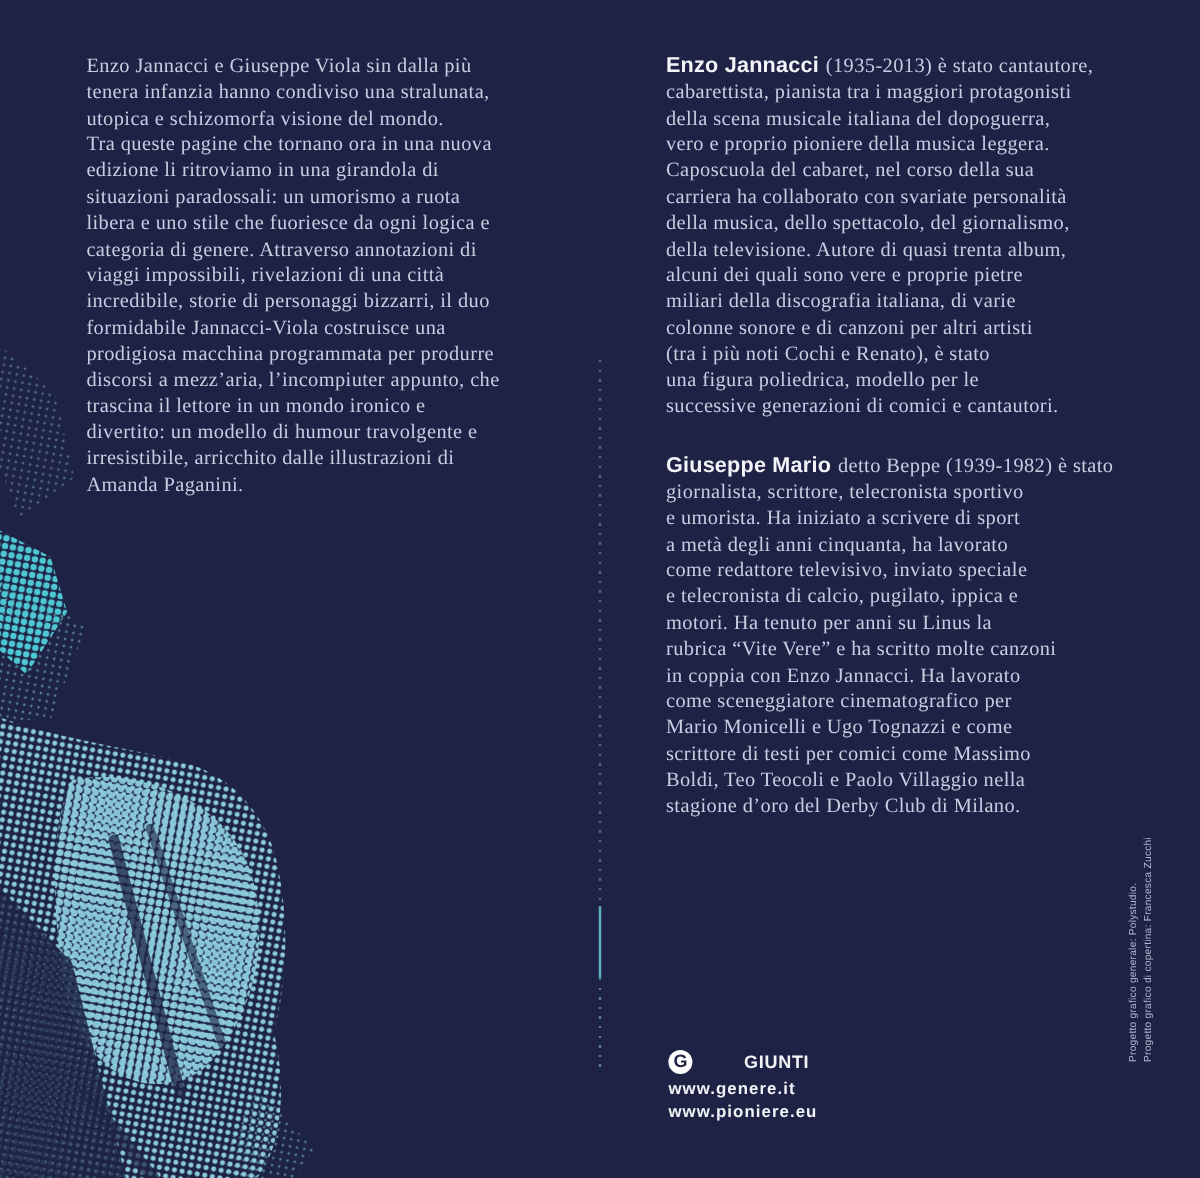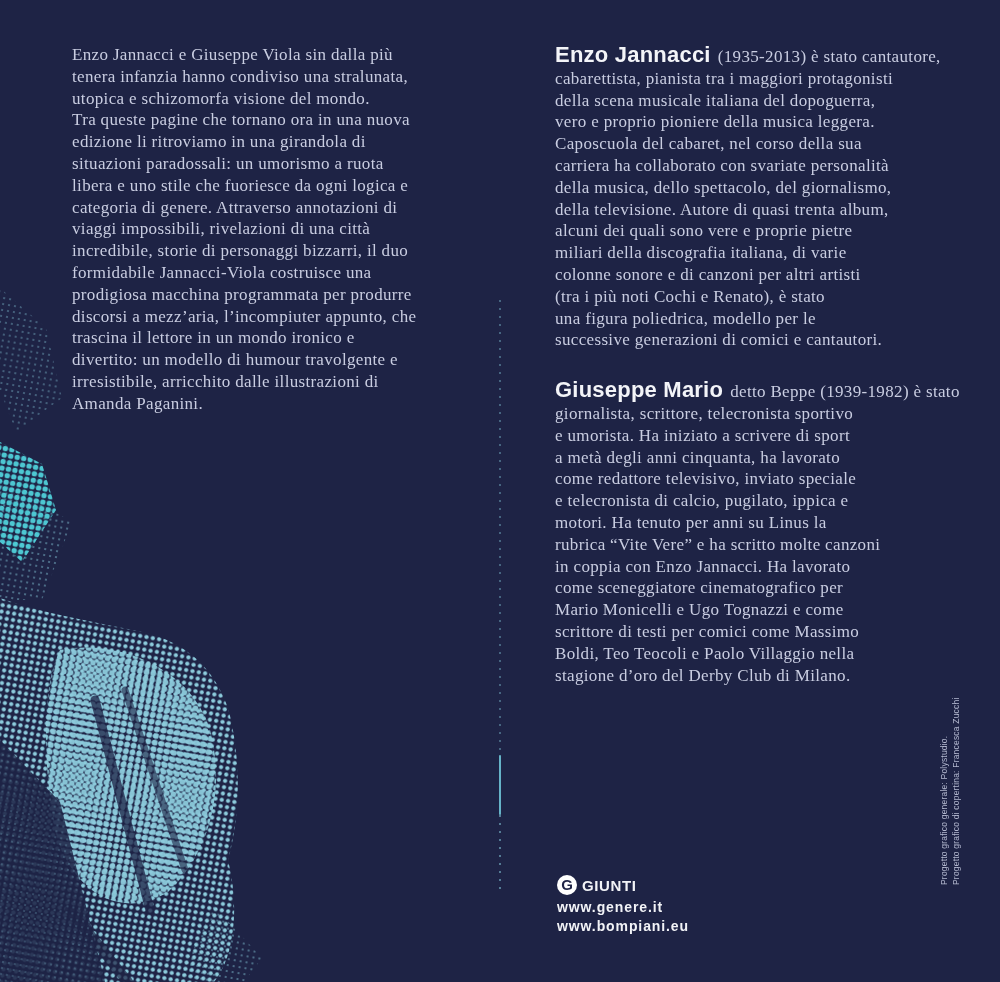--- a/index.html
+++ b/index.html
@@ -12,21 +12,21 @@
   .body {
     margin: 0; white-space: pre-line;
     font-size: 17px; line-height: 21.8px;
     color: #c9cde1; letter-spacing: 0.02em;
   }
   .col-left  { position: absolute; left: 72px;  top: 44px; width: 460px; }
   .col-right { position: absolute; left: 555px; top: 44px; width: 430px; }
   .bname {
     font-family: "Liberation Sans", sans-serif;
     font-weight: 700; color: #f3f4f8; letter-spacing: 0.01em;
-    margin-right: 0.32em; font-size: 22px;
+    margin-right: 0.32em; font-size: 18px;
   }
   .bio2 { margin-top: 28px; }
 
   
   .fold-dots, .fold-solid {
     position: absolute; width: 2px;
   }
   .fold-dots {
     background: repeating-linear-gradient(180deg,
       rgba(130,198,216,0.9) 0 2px, rgba(130,198,216,0) 2px 8px);
@@ -37,21 +37,21 @@
   .publisher { position: absolute; left: 557px; top: 874px;
     font-family: "Liberation Sans", sans-serif; color: #f2f3f7; }
   .prow { display: flex; align-items: center; height: 22px; }
   .plogo {
     width: 20px; height: 20px; border-radius: 50%;
     background: #ffffff; color: #1e2345;
     display: inline-flex; align-items: center; justify-content: center;
     font-weight: 800; font-size: 15px; line-height: 20px;
     margin-right: 5px;
   }
-  .pname { font-weight: 700; font-size: 15px; letter-spacing: 0.6px; }
+  .pname { font-weight: 700; font-size: 15px; letter-spacing: 0.6px; margin-left: 38px; }
   .purl  { font-weight: 700; font-size: 14px; letter-spacing: 0.9px; line-height: 16px; margin-top: 3px; }
   .purl:first-of-type { margin-top: 7px; }
 
   
   .credits {
     position: absolute; left: 764px; top: 659px;
     width: 200px; height: 26px;
     transform: rotate(-90deg); transform-origin: 100% 100%;
     font-family: "Liberation Sans", sans-serif;
     font-size: 8.5px; line-height: 12px; letter-spacing: 0.2px;
@@ -165,21 +165,21 @@
   </div>
 
   <div class="publisher">
     <div class="prow">
       <span class="plogo">
           <span>G</span>
         </span>
       <span class="pname">GIUNTI</span>
     </div>
     <div class="purl">www.genere.it</div>
-    <div class="purl">www.bompiani.eu</div>
+    <div class="purl">www.pioniere.eu</div>
   </div>
 
   <div class="credits">
     <div>Progetto grafico generale: Polystudio.</div>
     <div>Progetto grafico di copertina: Francesca Zucchi</div>
   </div>
 
 </div>
 
 </body></html>

